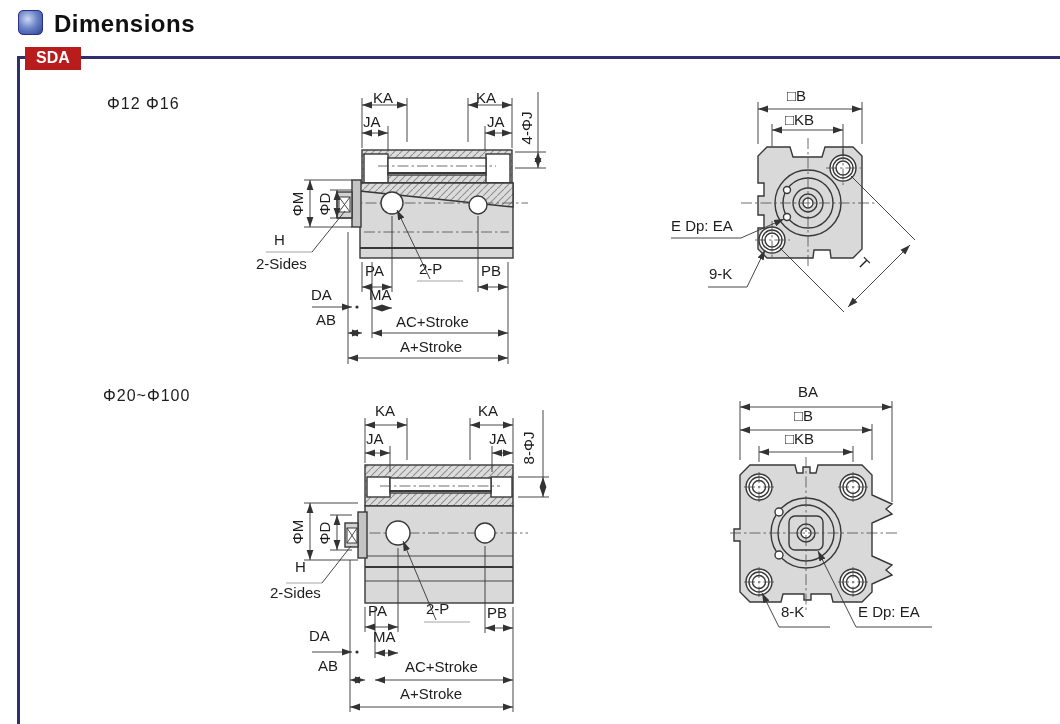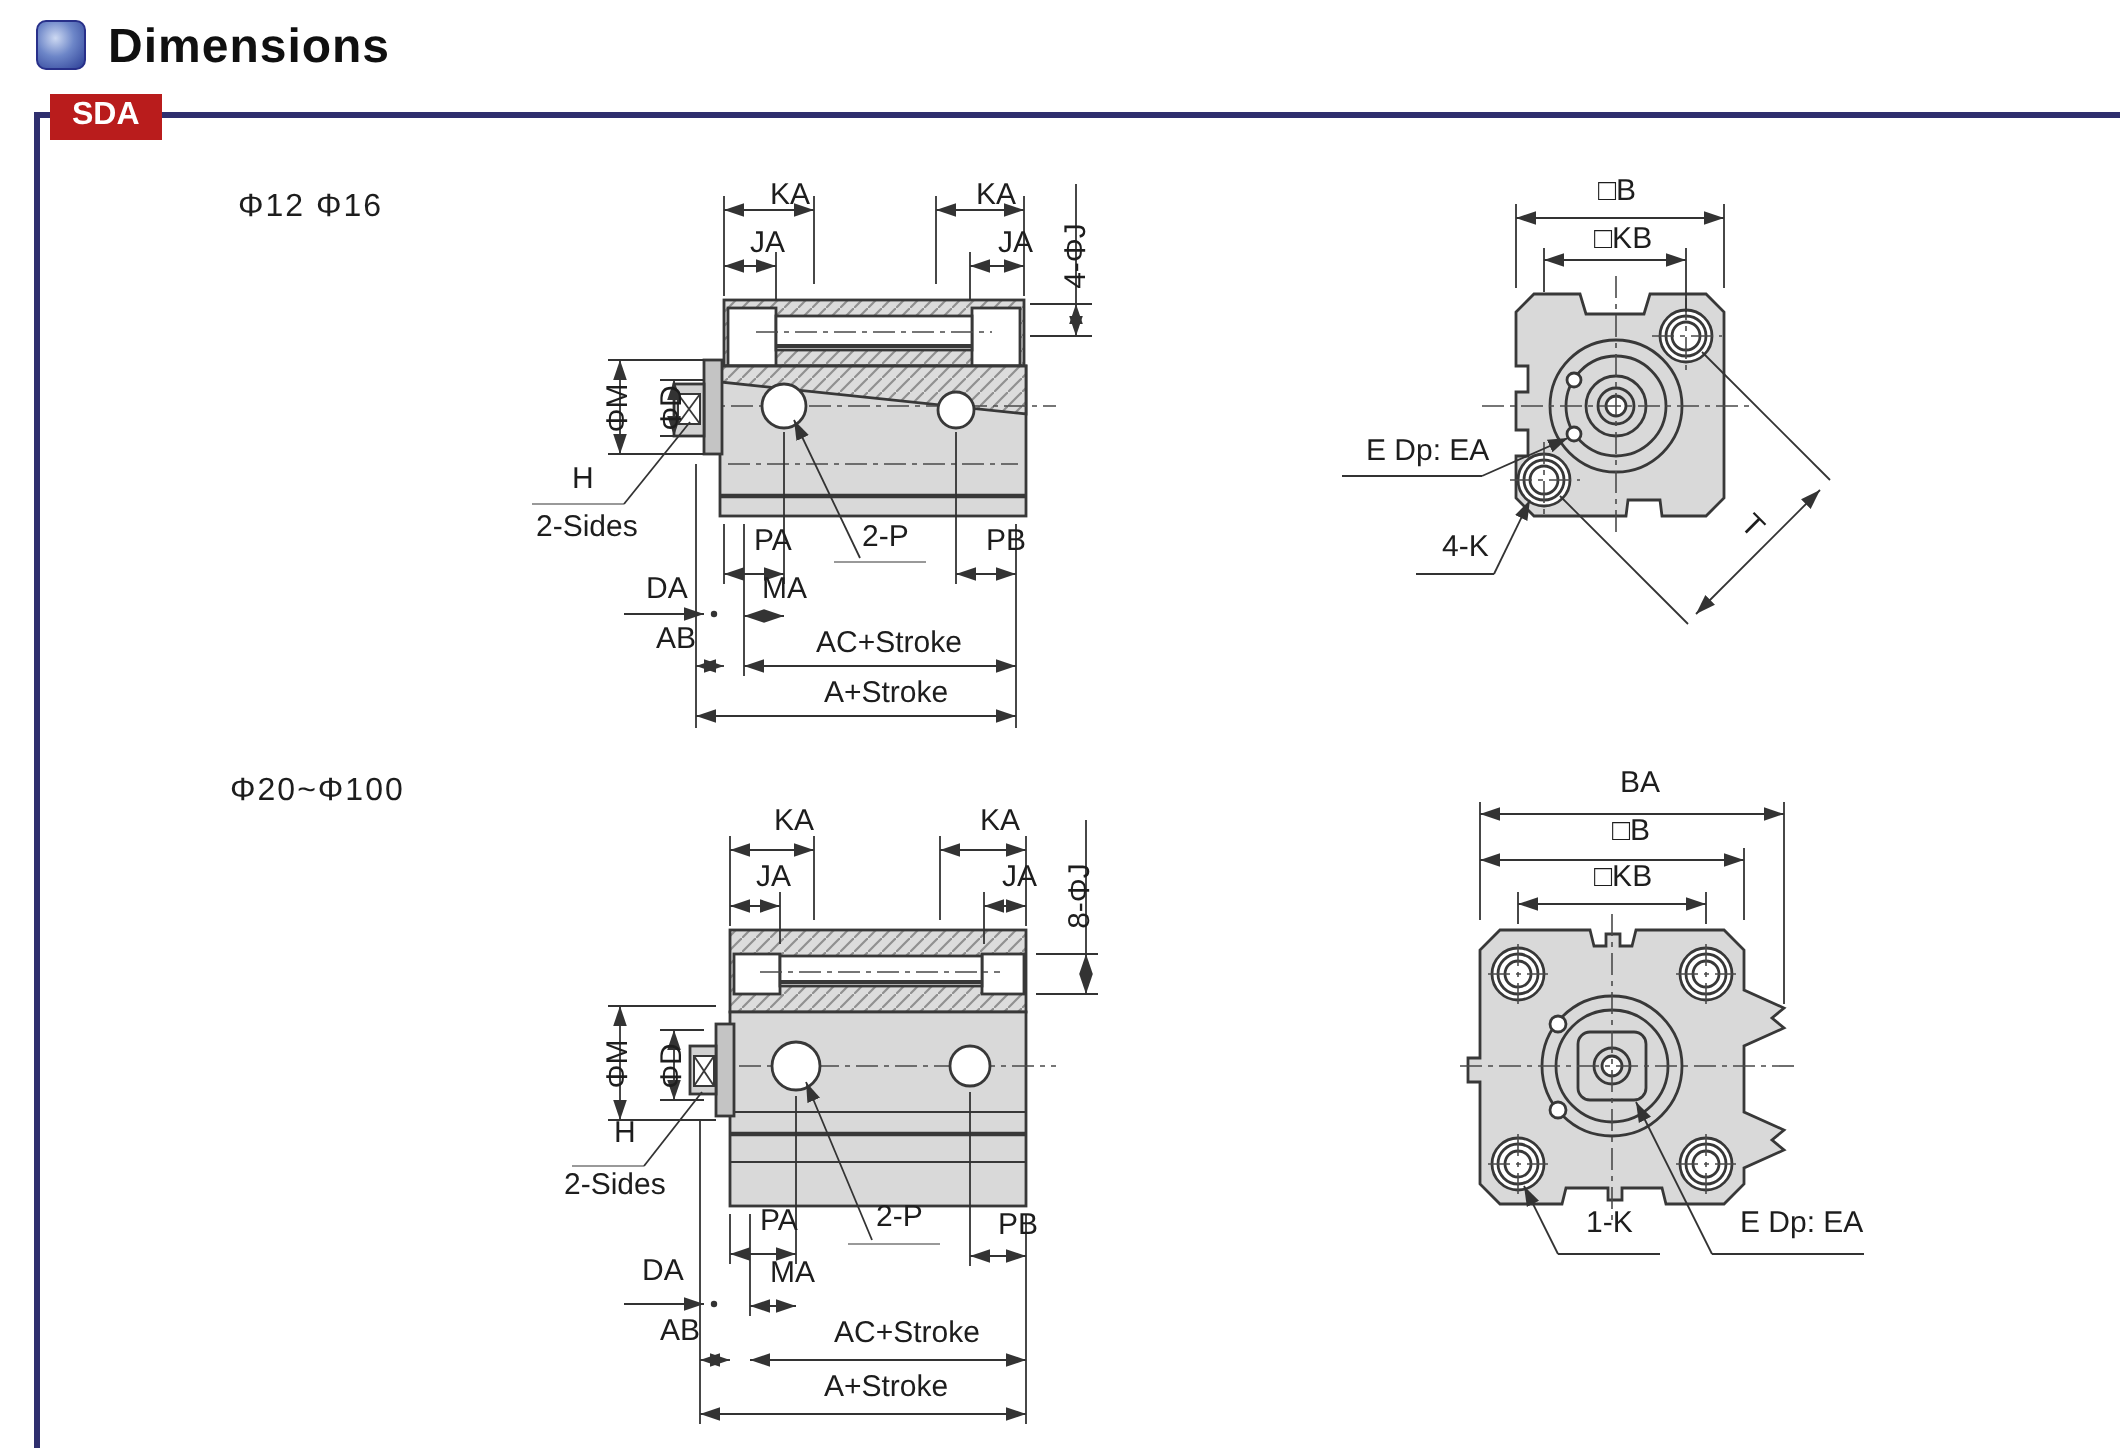--- a/index.html
+++ b/index.html
@@ -10,21 +10,21 @@
   .bullet{width:23px;height:23px;border-radius:5px;border:1px solid #28308a;
           background:radial-gradient(circle at 38% 35%,#cdd9f2 0%,#6d86c8 45%,#2c3f96 100%);}
   .header h1{margin:0;font-size:24px;font-weight:bold;color:#101010;letter-spacing:0.5px;}
   
   .content-box{position:absolute;left:17px;top:56px;right:0;bottom:0;
                border-top:3px solid #2f2f6e;border-left:3px solid #2f2f6e;}
   .sda-tab{position:absolute;left:25px;top:47px;background:#b91c1c;color:#fff;
            font-weight:bold;font-size:16px;padding:2px 11px 3px 11px;z-index:5;}
   
   svg.draw{position:absolute;left:0;top:0;z-index:1;}
-  .labels{position:absolute;left:12px;top:0;width:941px;height:724px;z-index:2;}
+  .labels{position:absolute;left:0;top:0;width:941px;height:724px;z-index:2;}
   .lbl{position:absolute;font-size:15px;color:#1d1d1d;white-space:nowrap;line-height:1;}
   .r90{transform:translate(-50%,-50%) rotate(-90deg);}
   .r45{transform:translate(-50%,-50%) rotate(45deg);}
   .fig-title{font-size:16px;letter-spacing:1px;}
   .cl{stroke:#4a4a4a;stroke-width:0.8;stroke-dasharray:11 3 2.5 3;fill:none;}
 </style>
 </head>
 <body>
 
 <div id="page">
@@ -278,21 +278,21 @@
     <span class="lbl" style="left:419px;top:261px">2-P</span>
     <span class="lbl" style="left:481px;top:263px">PB</span>
     <span class="lbl" style="left:369px;top:287px">MA</span>
     <span class="lbl" style="left:311px;top:287px">DA</span>
     <span class="lbl" style="left:316px;top:312px">AB</span>
     <span class="lbl" style="left:396px;top:314px">AC+Stroke</span>
     <span class="lbl" style="left:400px;top:339px">A+Stroke</span>
     <span class="lbl" style="left:787px;top:88px">□B</span>
     <span class="lbl" style="left:785px;top:112px">□KB</span>
     <span class="lbl" style="left:671px;top:218px">E Dp: EA</span>
-    <span class="lbl" style="left:709px;top:266px">4-K</span>
+    <span class="lbl" style="left:709px;top:266px">9-K</span>
     <span class="lbl r45" style="left:864px;top:263px">T</span>
 
     <span class="lbl fig-title" style="left:103px;top:388px">Φ20~Φ100</span>
     <span class="lbl" style="left:375px;top:403px">KA</span>
     <span class="lbl" style="left:478px;top:403px">KA</span>
     <span class="lbl" style="left:366px;top:431px">JA</span>
     <span class="lbl" style="left:489px;top:431px">JA</span>
     <span class="lbl r90" style="left:528px;top:448px">8-ΦJ</span>
     <span class="lbl r90" style="left:297px;top:532px">ΦM</span>
     <span class="lbl r90" style="left:324px;top:533px">ΦD</span>
@@ -302,16 +302,16 @@
     <span class="lbl" style="left:426px;top:601px">2-P</span>
     <span class="lbl" style="left:487px;top:605px">PB</span>
     <span class="lbl" style="left:373px;top:629px">MA</span>
     <span class="lbl" style="left:309px;top:628px">DA</span>
     <span class="lbl" style="left:318px;top:658px">AB</span>
     <span class="lbl" style="left:405px;top:659px">AC+Stroke</span>
     <span class="lbl" style="left:400px;top:686px">A+Stroke</span>
     <span class="lbl" style="left:798px;top:384px">BA</span>
     <span class="lbl" style="left:794px;top:408px">□B</span>
     <span class="lbl" style="left:785px;top:431px">□KB</span>
-    <span class="lbl" style="left:781px;top:604px">1-K</span>
+    <span class="lbl" style="left:781px;top:604px">8-K</span>
     <span class="lbl" style="left:858px;top:604px">E Dp: EA</span>
   </div>
 </div>
 
 </body></html>

